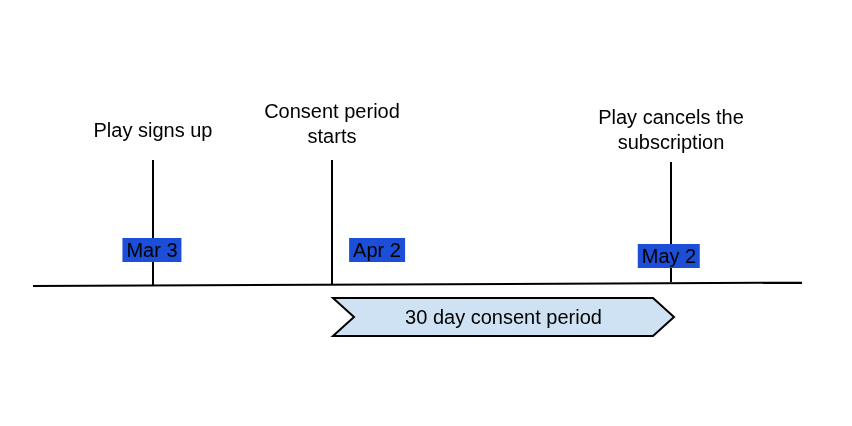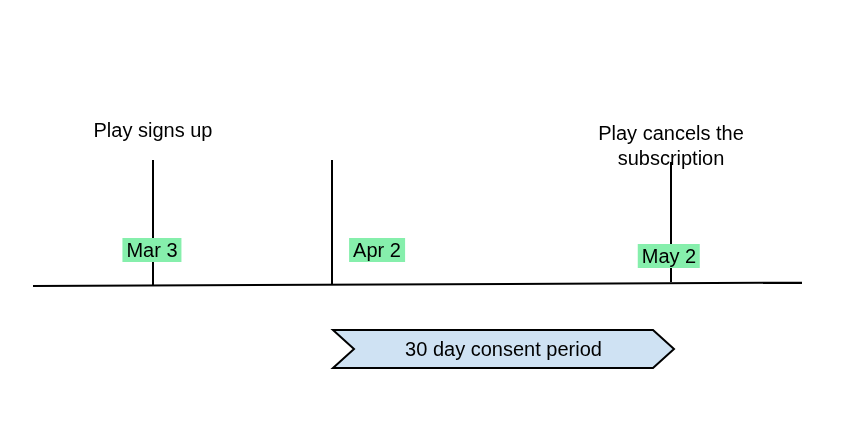--- a/index.html
+++ b/index.html
@@ -25,41 +25,41 @@
     color: #000000;
   }
   .tick {
     position: absolute;
     width: 1.5px;
     background: #000000;
   }
   .date-chip {
     position: absolute;
     transform: translateX(-50%);
-    background: #86efac;
+    background: #1d4ed8;
     font-size: 20px;
     line-height: 24px;
     padding: 0 4px;
     white-space: nowrap;
     color: #000000;
   }
   .timeline {
     position: absolute;
     left: 33px;
     top: 285px;
     width: 769px;
     height: 2px;
     background: #000000;
     transform: rotate(-0.25deg);
     transform-origin: 0 50%;
   }
   .banner {
     position: absolute;
     left: 333px;
-    top: 330px;
+    top: 298px;
     width: 341px;
     height: 38px;
   }
   .banner svg {
     position: absolute;
     left: 0;
     top: 0;
     overflow: visible;
   }
   .banner-text {
@@ -76,24 +76,25 @@
 </style>
 </head>
 <body>
 
 <div class="canvas">
 
   <div class="event-label" style="left:68px; top:118px;">Play signs up</div>
   <div class="tick" style="left:152px; top:160px; height:125px;"></div>
   <div class="date-chip" style="left:152px; top:238px;">Mar 3</div>
 
+  <div class="event-label" style="left:247px; top:99px;">Consent period starts</div>
   <div class="tick" style="left:331px; top:160px; height:125px;"></div>
   <div class="date-chip" style="left:332px; top:238px;margin-left:45px;">Apr 2</div>
 
-  <div class="event-label" style="left:586px; top:105px;margin-top:16px;">Play cancels the subscription</div>
+  <div class="event-label" style="left:586px; top:105px;">Play cancels the subscription</div>
   <div class="tick" style="left:670px; top:162px; height:120px;"></div>
   <div class="date-chip" style="left:669px; top:244px;">May 2</div>
 
   <div class="timeline"></div>
 
   <div class="banner">
     <svg width="341" height="38" viewBox="0 0 341 38">
       <polygon points="0,0 320,0 341,19 320,38 0,38 21,19" fill="#cfe2f3" stroke="#000000" stroke-width="2" stroke-linejoin="miter"></polygon>
     </svg>
     <div class="banner-text">30 day consent period</div>

